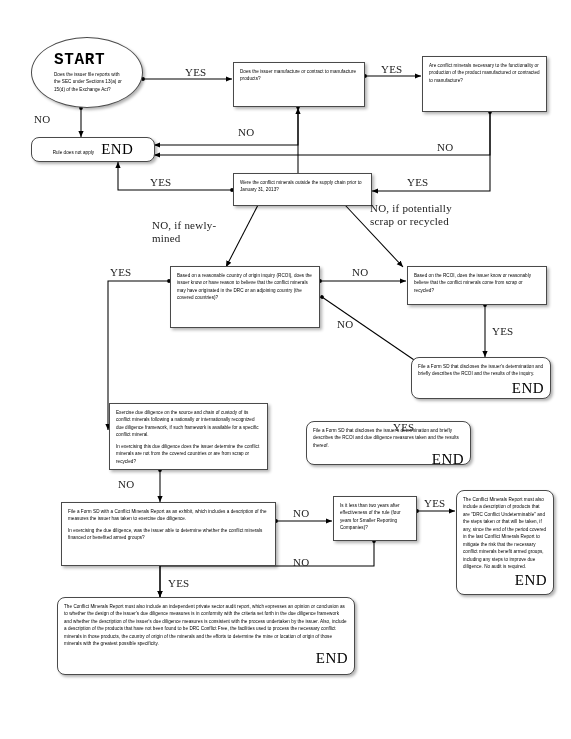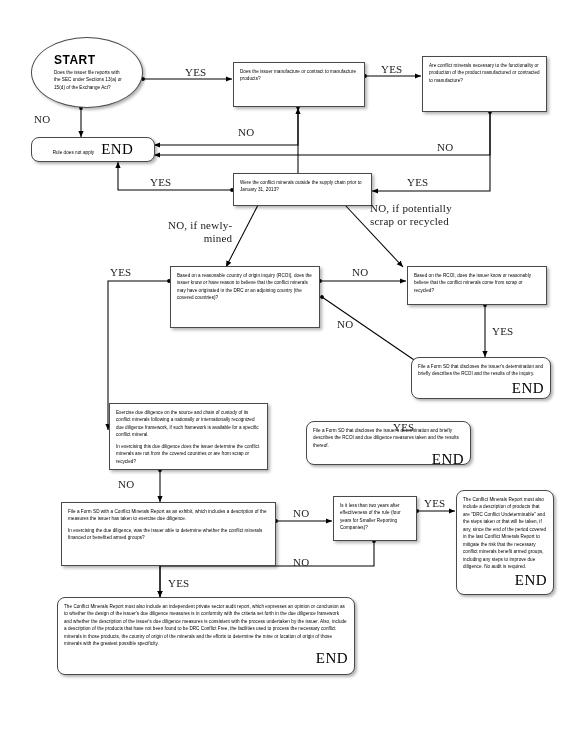--- a/index.html
+++ b/index.html
@@ -51,22 +51,22 @@
     justify-content: flex-start;
     padding: 0;
   }
   .oval .inner {
     padding-left: 22px;
     padding-right: 16px;
     width: 100%;
     box-sizing: border-box;
   }
   .start-title {
-    font-family: Liberation Sans, sans-serif;
-    font-size: 12px;
+    font-family: Liberation Mono, monospace;
+    font-size: 16px;
     font-weight: bold;
     letter-spacing: 0.04em;
     line-height: 1.05;
     margin: 0 0 2px 0;
   }
   .end-word {
     font-family: "Liberation Serif", serif;
     font-size: 15px;
     letter-spacing: 0.03em;
     display: inline-block;
@@ -225,21 +225,21 @@
     <div class="end-row"><span class="end-word">END</span></div>
   </div>
 
   <div class="label" style="left:185px; top:66px;">YES</div>
   <div class="label" style="left:34px; top:113px;">NO</div>
   <div class="label" style="left:381px; top:63px;">YES</div>
   <div class="label" style="left:238px; top:126px;">NO</div>
   <div class="label" style="left:437px; top:141px;">NO</div>
   <div class="label" style="left:150px; top:176px;">YES</div>
   <div class="label" style="left:407px; top:176px;">YES</div>
-  <div class="label" style="left:168px; top:219px;text-align:right;">NO, if newly-
+  <div class="label" style="left:152px; top:219px;">NO, if newly-
 mined</div>
   <div class="label" style="left:370px; top:202px;">NO, if potentially
 scrap or recycled</div>
   <div class="label" style="left:352px; top:266px;">NO</div>
   <div class="label" style="left:110px; top:266px;">YES</div>
   <div class="label" style="left:492px; top:325px;">YES</div>
   <div class="label" style="left:337px; top:318px;">NO</div>
   <div class="label" style="left:395px; top:421px; left:393px;">YES</div>
   <div class="label" style="left:118px; top:478px;">NO</div>
   <div class="label" style="left:293px; top:507px;">NO</div>

